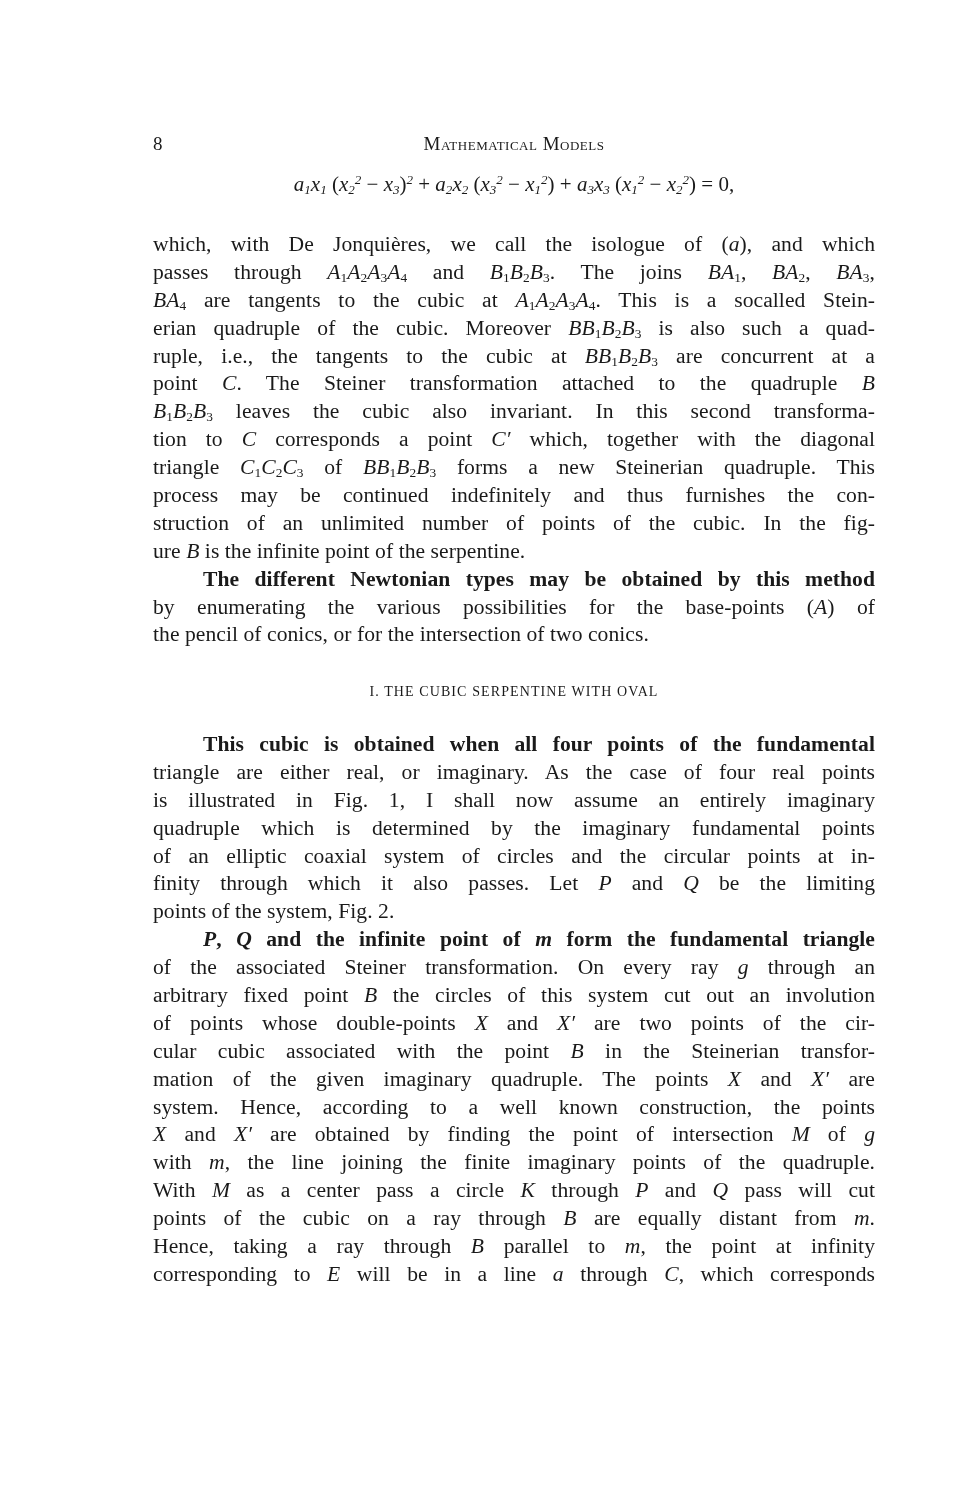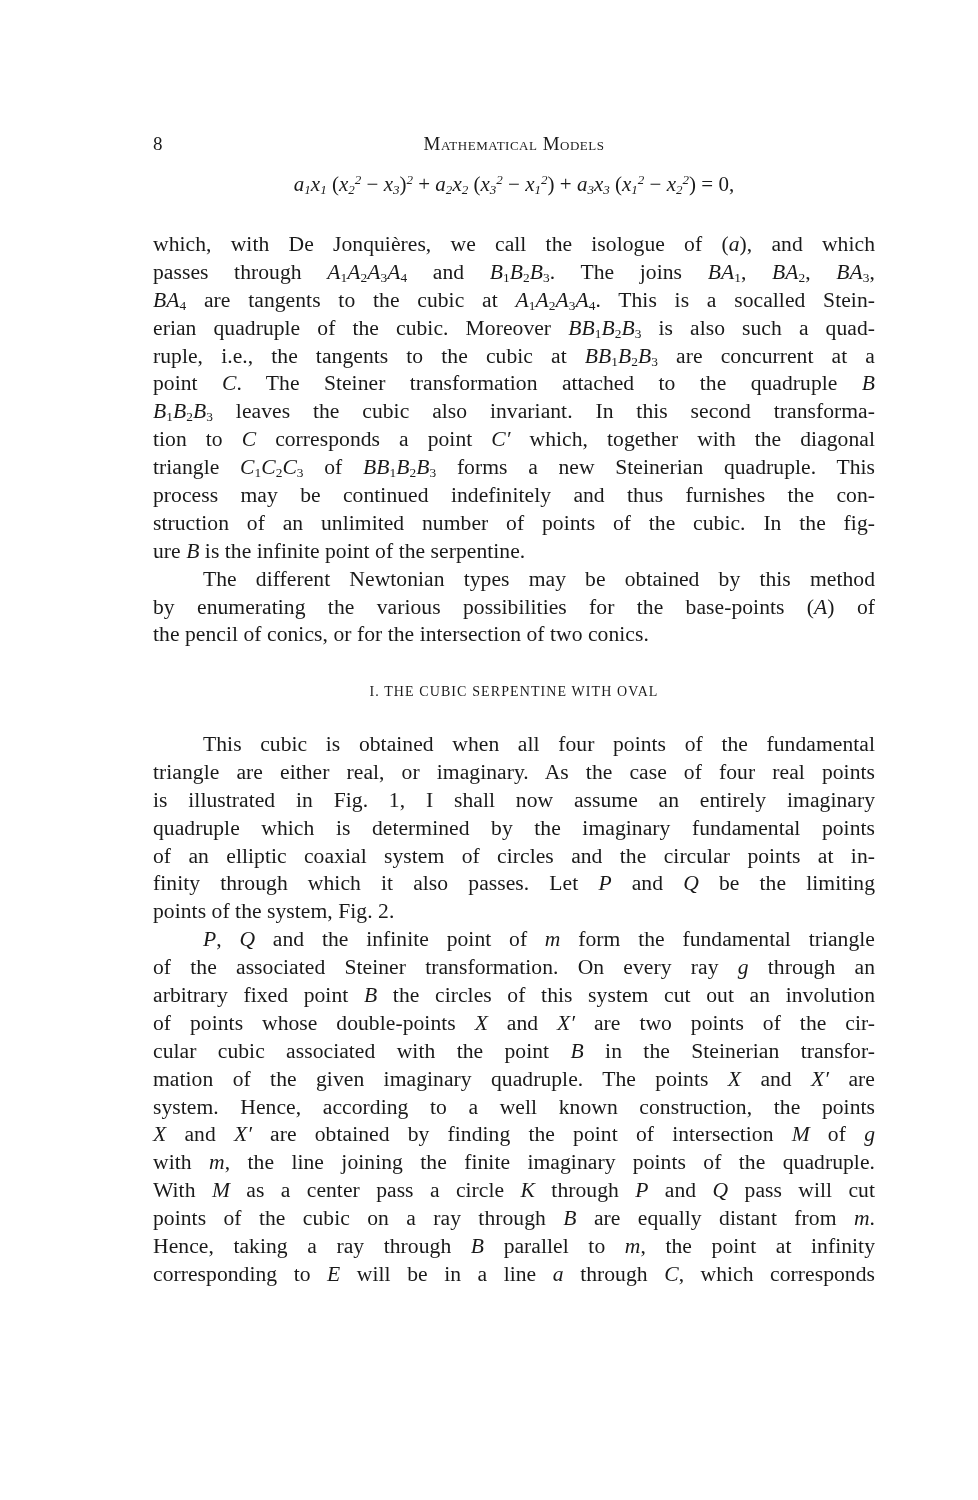--- a/index.html
+++ b/index.html
@@ -11,21 +11,21 @@
   .page-number { position: absolute; left: 0; top: 0; }
   .header-title { position: absolute; left: 0; right: 0; text-align: center;
                   font-variant: small-caps; letter-spacing: 0.5px; font-size: 19px; }
   .equation { position: absolute; top: 172px; left: 153px; width: 722px; text-align: center;
               font-size: 21px; font-style: italic; }
   .equation .up { font-style: normal; }
   .block { position: absolute; left: 153px; width: 722px; }
   .line { height: 27.9px; line-height: 27.9px; font-size: 21.6px; white-space: nowrap;
           text-align: justify; text-align-last: justify; letter-spacing: 0.05px; }
   .line.last { text-align-last: left; }
-  .line.indent { padding-left: 50px; }
+  .line.indent { padding-left: 50px; font-weight: bold; }
   .heading { position: absolute; top: 684px; left: 153px; width: 722px; text-align: center;
              font-weight: normal; font-size: 14px; letter-spacing: 1.1px; }
   i { font-style: italic; }
   sub { font-size: 0.62em; vertical-align: -0.25em; line-height: 0; }
   sup { font-size: 0.62em; vertical-align: 0.55em; line-height: 0; }
 </style>
 </head>
 <body>
 
 <div class="page">

